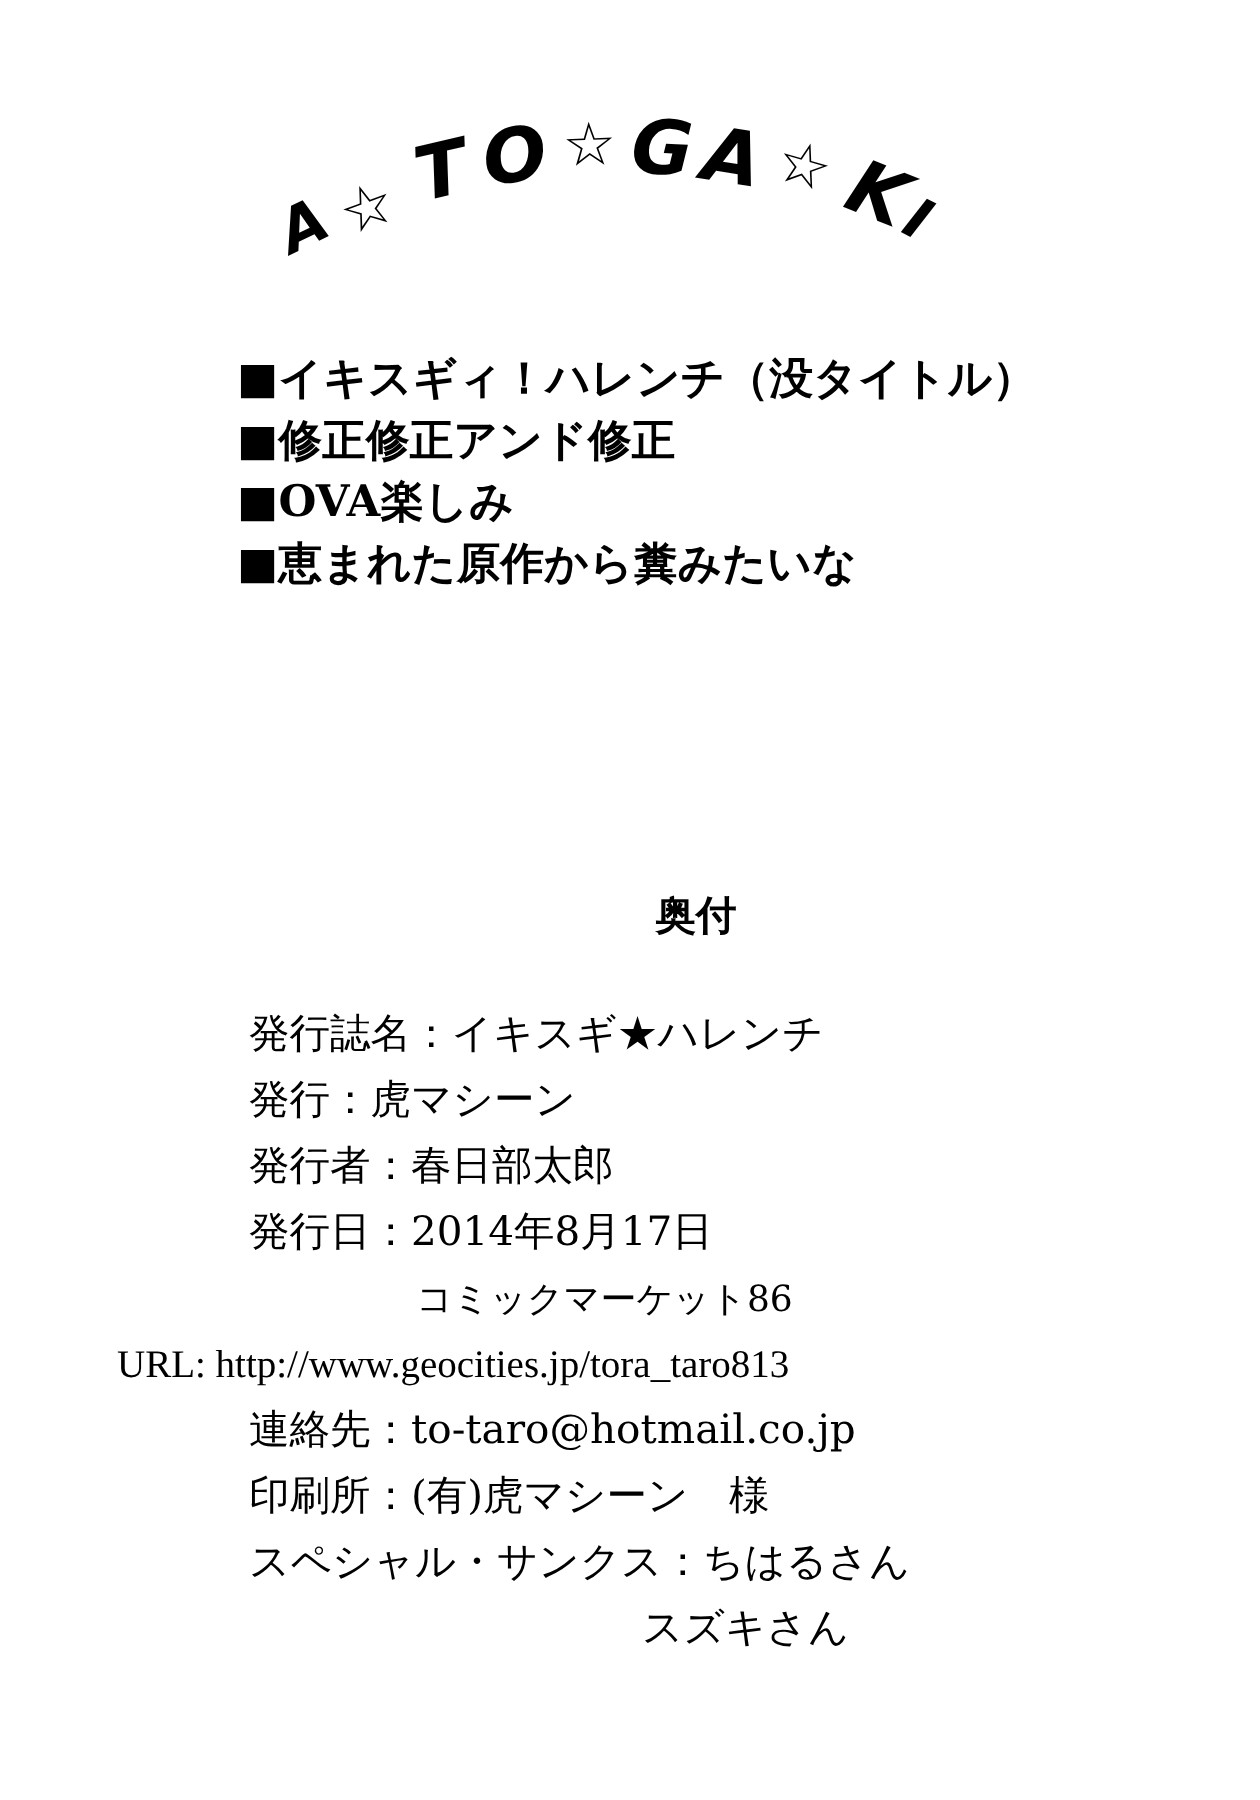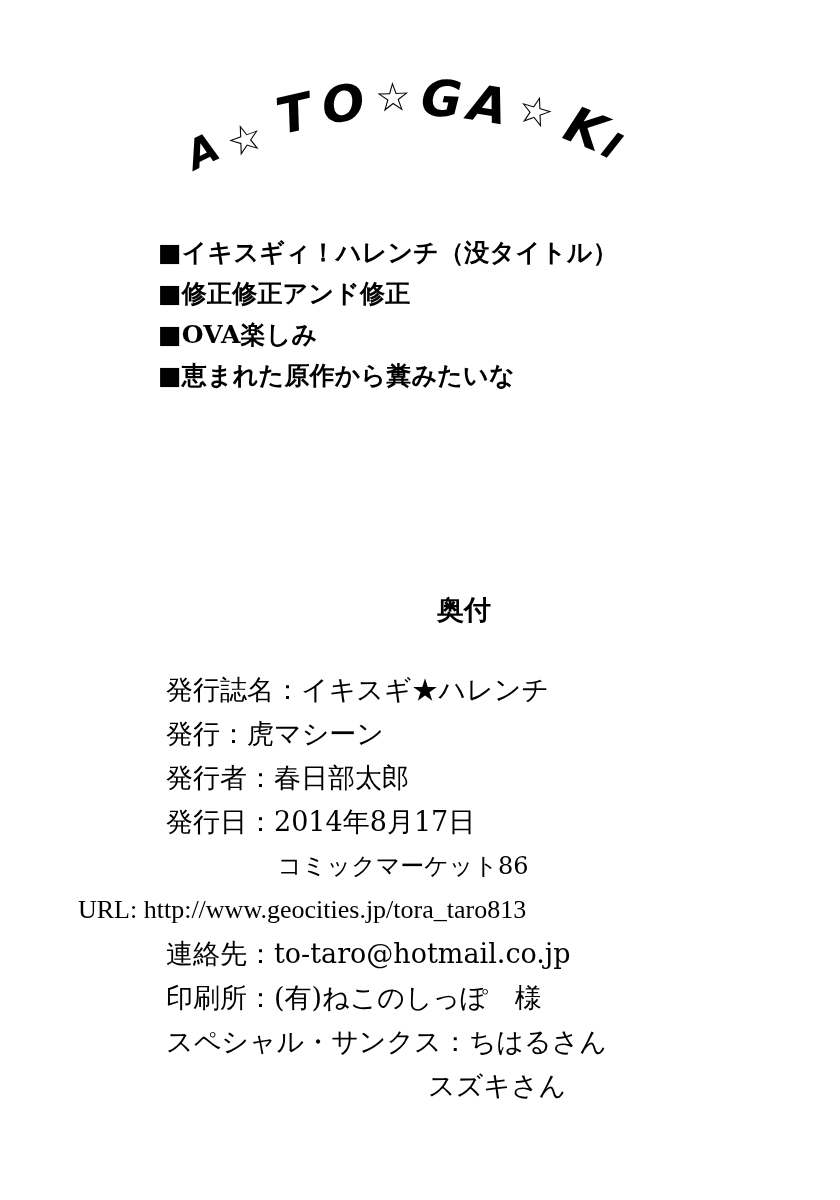--- a/index.html
+++ b/index.html
@@ -53,21 +53,21 @@
   
   .notes {
     position: absolute;
     top: 232px;
     left: 158px;
     width: 600px;
   }
   .note-line {
     font-family: "DejaVu Serif", serif;
     font-weight: bold;
-    font-size: 25px;
+    font-size: 29px;
     line-height: 41px;
     letter-spacing: 0.2px;
     color: #000;
     white-space: pre;
   }
   .note-line.cont {
     padding-left: 22px;
   }
 
   
@@ -136,16 +136,16 @@
 <div class="colophon-heading">奥付</div>
 
 <div class="colophon">
     <div class="colo-line a-left">発行誌名：イキスギ★ハレンチ</div>
     <div class="colo-line a-left">発行：虎マシーン</div>
     <div class="colo-line a-left">発行者：春日部太郎</div>
     <div class="colo-line a-left">発行日：2014年8月17日</div>
     <div class="colo-line a-center small">コミックマーケット86</div>
     <div class="colo-line url">URL: http://www.geocities.jp/tora_taro813</div>
     <div class="colo-line a-left">連絡先：to-taro@hotmail.co.jp</div>
-    <div class="colo-line a-left">印刷所：(有)ねこのしっぽ　様</div>
+    <div class="colo-line a-left">印刷所：(有)虎マシーン　様</div>
     <div class="colo-line a-left">スペシャル・サンクス：ちはるさん</div>
     <div class="colo-line a-indent">スズキさん</div>
   </div>
 
 </body></html>

